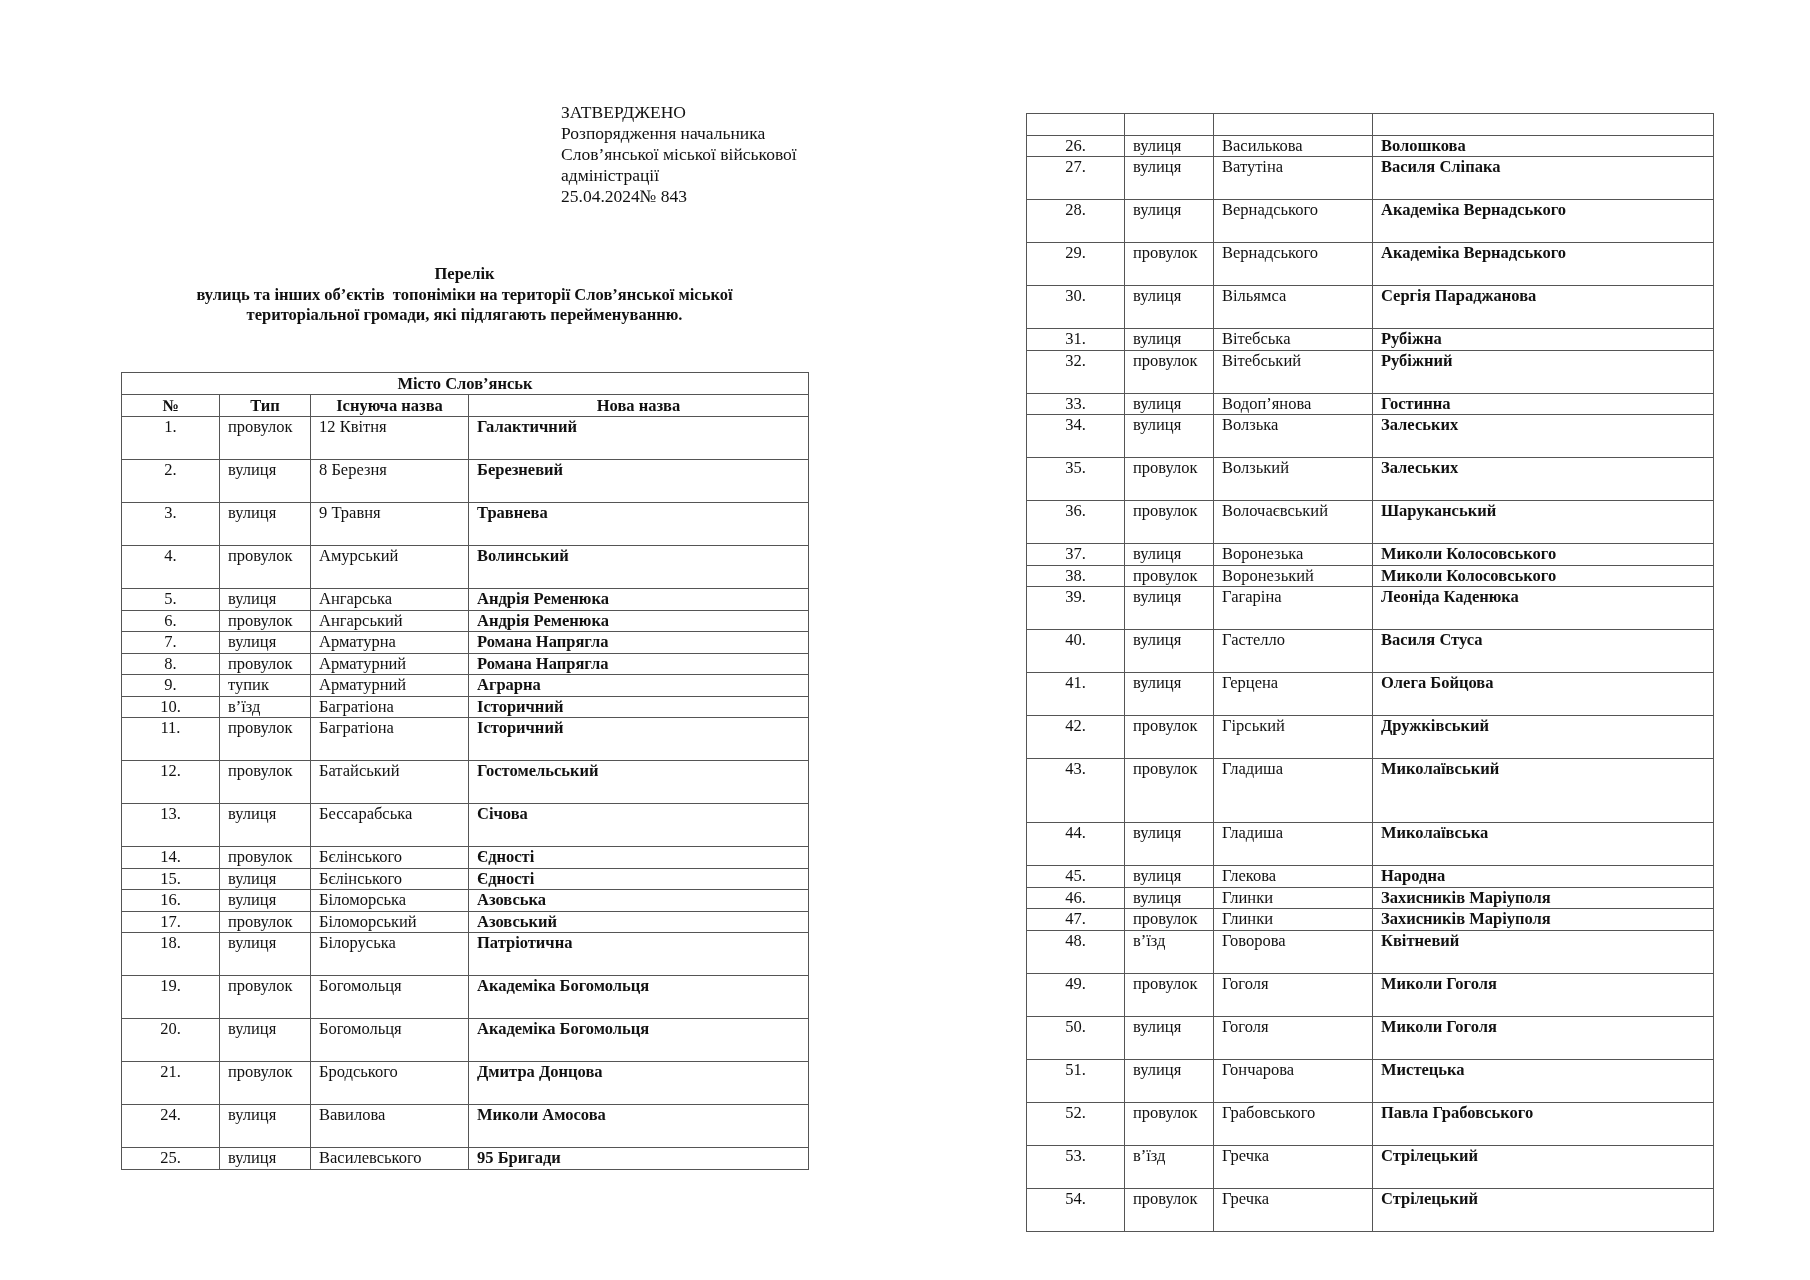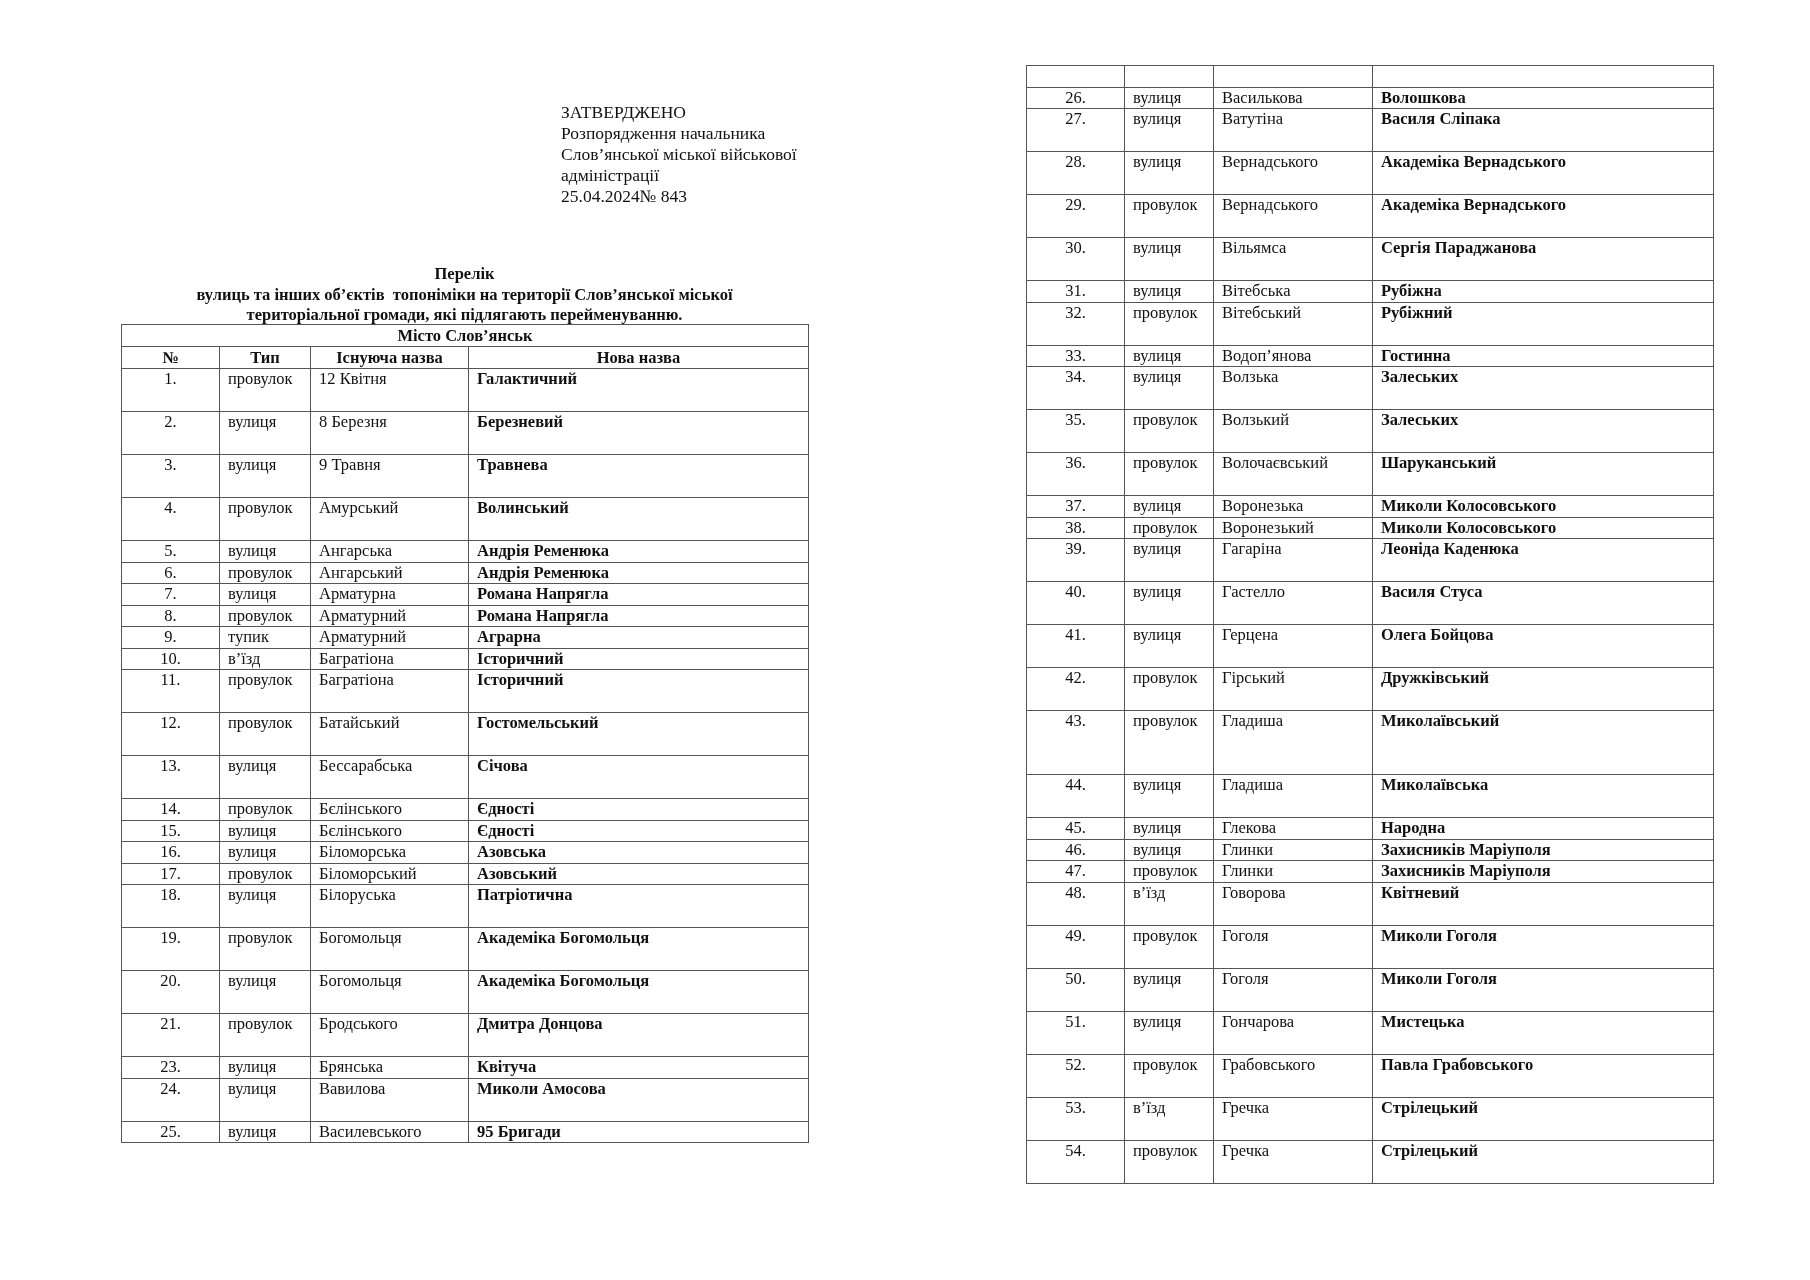--- a/index.html
+++ b/index.html
@@ -13,20 +13,21 @@
     font-size: 17.5px; line-height: 21px; margin-top: 12px;
   }
   .approval div { white-space: nowrap; }
   .title {
     position: absolute; left: 121px; width: 687px; top: 220px;
     text-align: center; font-weight: bold; font-size: 16.5px; line-height: 20.5px; margin-top: 44px;
   }
   table.doc {
     position: absolute; border-collapse: collapse; table-layout: fixed;
     font-size: 16.5px;
+    margin-top: 48px;
   }
   table.doc td, table.doc th {
     border: 1.5px solid #555; padding: 0 8px; vertical-align: top;
     line-height: 19px; overflow: hidden; white-space: nowrap;
   }
   table.doc th { font-weight: bold; text-align: center; padding-top: 1px; }
   td.num { text-align: center; padding-left: 0; padding-right: 22px; }
   td.newname { font-weight: bold; }
   tr.S td { height: 21.5px; box-sizing: border-box; }
   tr.T td { height: 43px; box-sizing: border-box; }
@@ -191,26 +192,20 @@
         <td class="type">вулиця</td>
         <td class="old">Богомольця</td>
         <td class="newname">Академіка Богомольця</td>
       </tr>
       <tr class="T">
         <td class="num">21.</td>
         <td class="type">провулок</td>
         <td class="old">Бродського</td>
         <td class="newname">Дмитра Донцова</td>
       </tr>
-      <tr class="S">
-        <td class="num">23.</td>
-        <td class="type">вулиця</td>
-        <td class="old">Брянська</td>
-        <td class="newname">Квітуча</td>
-      </tr>
       <tr class="T">
         <td class="num">24.</td>
         <td class="type">вулиця</td>
         <td class="old">Вавилова</td>
         <td class="newname">Миколи Амосова</td>
       </tr>
       <tr class="S">
         <td class="num">25.</td>
         <td class="type">вулиця</td>
         <td class="old">Василевського</td>

